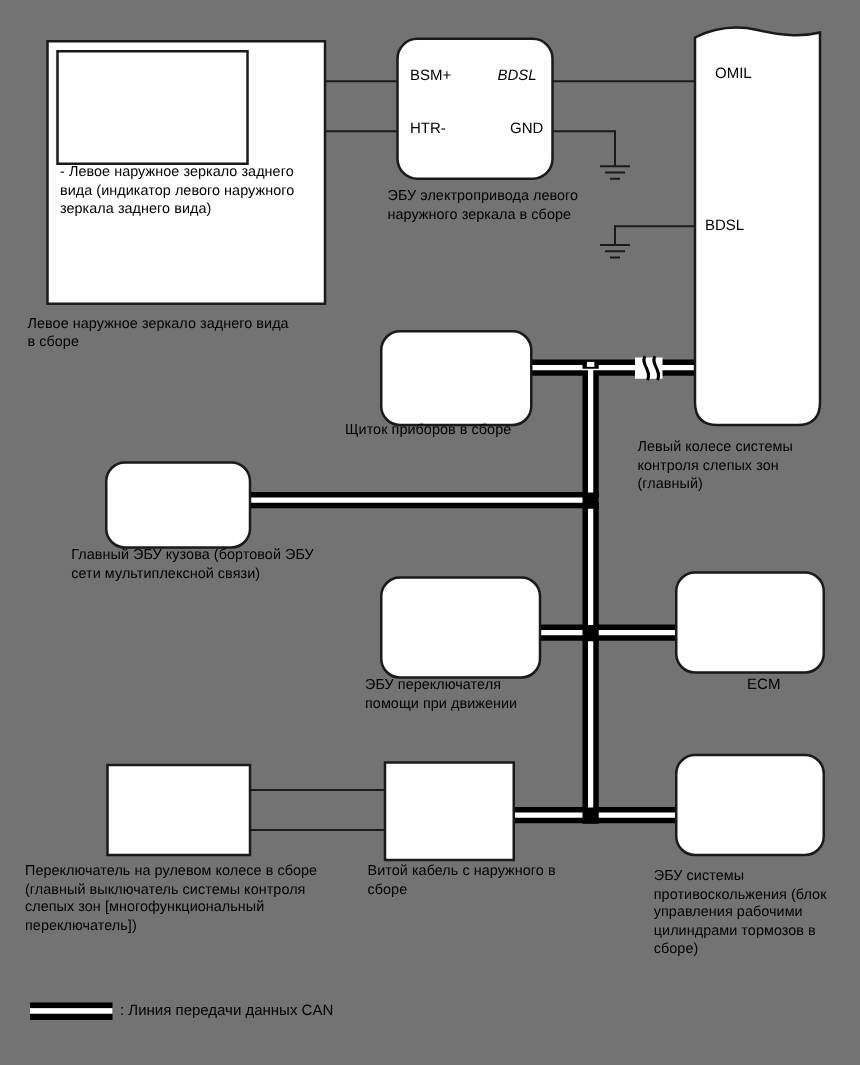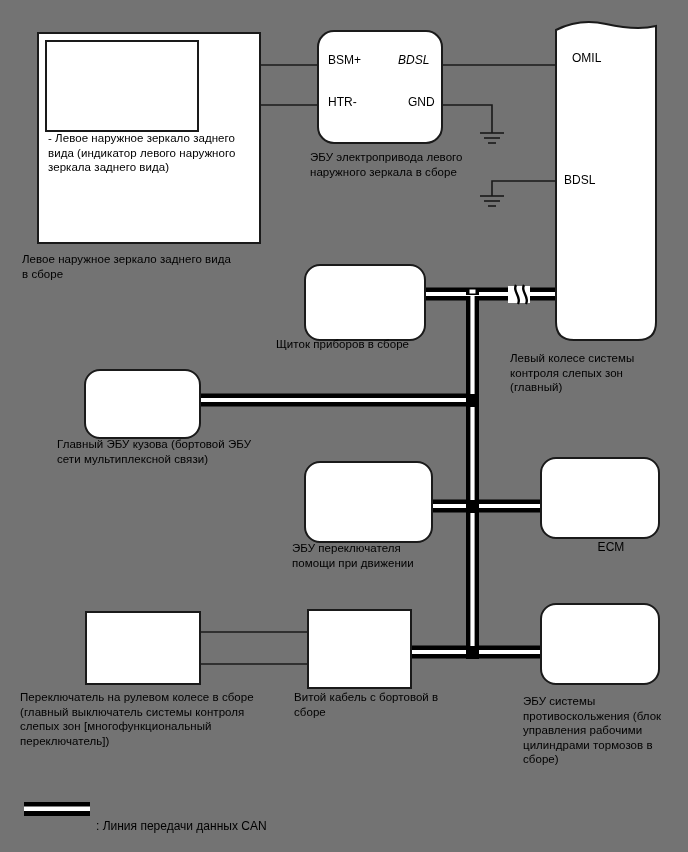--- a/index.html
+++ b/index.html
@@ -43,21 +43,20 @@
     color: #000000;
     white-space: nowrap;
   }
   .legend-text {
     position: absolute;
     font-family: "Liberation Sans", sans-serif;
     font-size: 12px;
     line-height: 14px;
     color: #000000;
     white-space: nowrap;
-    margin-top: 18px;
   }
 </style>
 </head>
 <body>
 
 <div id="diagram-root">
 
   <svg id="diagram-svg" viewBox="0 0 688 852" xmlns="http://www.w3.org/2000/svg">
 
     <g stroke="#1a1a1a" stroke-width="1.6" fill="none">
@@ -202,21 +201,21 @@
   <div class="lbl" style="left:292px; top:541px; width:170px;">ЭБУ переключателя
 помощи при движении</div>
 
   <div class="lbl" style="left:571px; top:540px; width:80px; font-size:12px;text-align:center;">ECM</div>
 
   <div class="lbl" style="left:20px; top:690px; width:260px;">Переключатель на рулевом колесе в сборе
 (главный выключатель системы контроля
 слепых зон [многофункциональный
 переключатель])</div>
 
-  <div class="lbl" style="left:294px; top:690px; width:160px;">Витой кабель с бортовой в
+  <div class="lbl" style="left:294px; top:690px; width:160px;">Витой кабель с наружного в
 сборе</div>
 
   <div class="lbl" style="left:523px; top:694px; width:165px;">ЭБУ системы
 противоскольжения (блок
 управления рабочими
 цилиндрами тормозов в сборе)</div>
 
   <div class="legend-text" style="left:96px; top:801px;">: Линия передачи данных CAN</div>
 
 </div>

